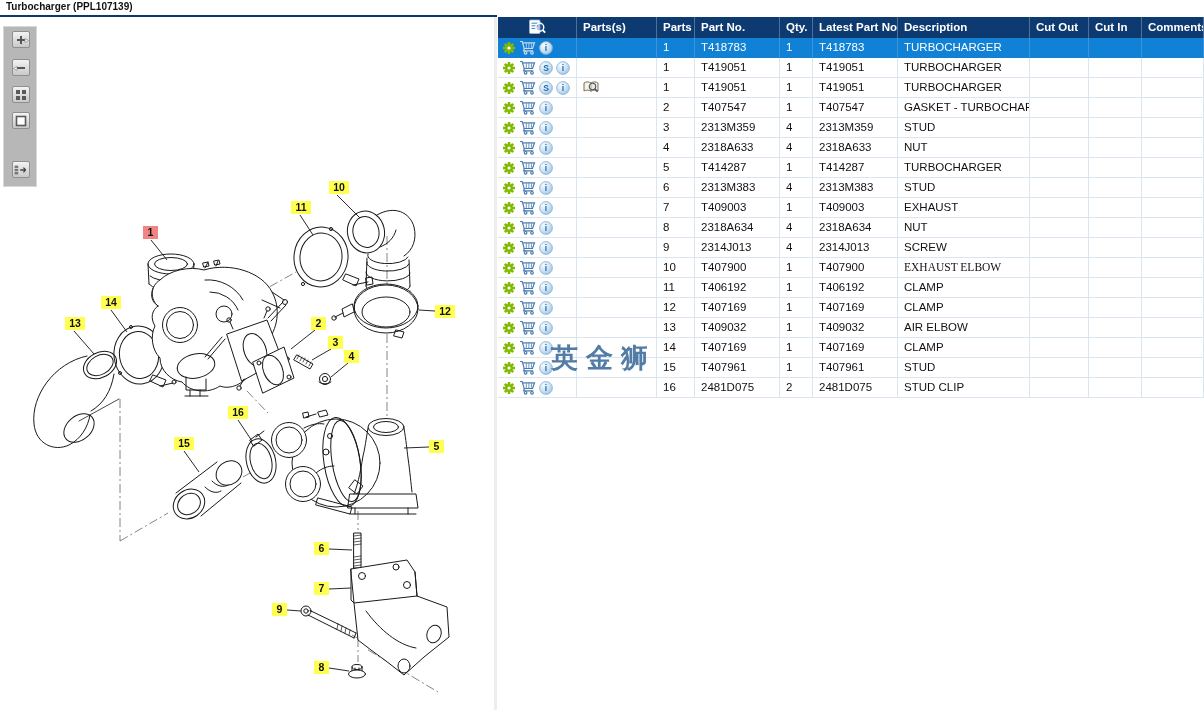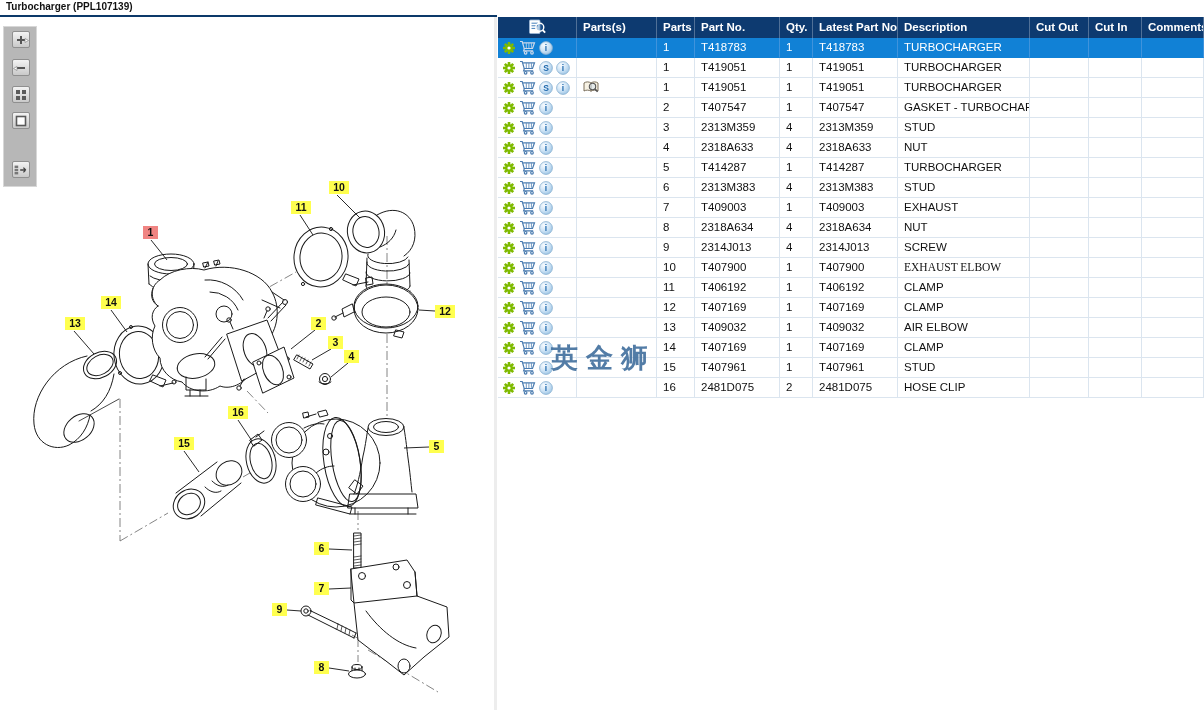--- a/index.html
+++ b/index.html
@@ -1046,21 +1046,21 @@
           <svg width="14" height="14" viewBox="0 0 14 14">
    <circle cx="7" cy="7" r="6.4" fill="url(#sphGrad)" stroke="#86aecf" stroke-width="0.8"></circle>
    <text x="7" y="10" text-anchor="middle" font-size="8.5" font-weight="bold" fill="#1f69ad" font-family="Liberation Sans,sans-serif">i</text>
           </svg>
         </div>
         <div class="cell sym" style="width: 80px;"></div>
         <div class="cell" style="width: 38px;">16</div>
         <div class="cell" style="width: 85px;">2481D075</div>
         <div class="cell" style="width: 33px;">2</div>
         <div class="cell" style="width: 85px;">2481D075</div>
-        <div class="cell" style="width: 132px;">HOSE CLIP</div>
+        <div class="cell" style="width: 132px;">STUD CLIP</div>
         <div class="cell" style="width: 59px;"></div>
         <div class="cell" style="width: 53px;"></div>
         <div class="cell" style="width: 62px;"></div>
       </div>
     </div>
 </div>
 
 <div class="watermark">英金狮</div>
 
 </body></html>

